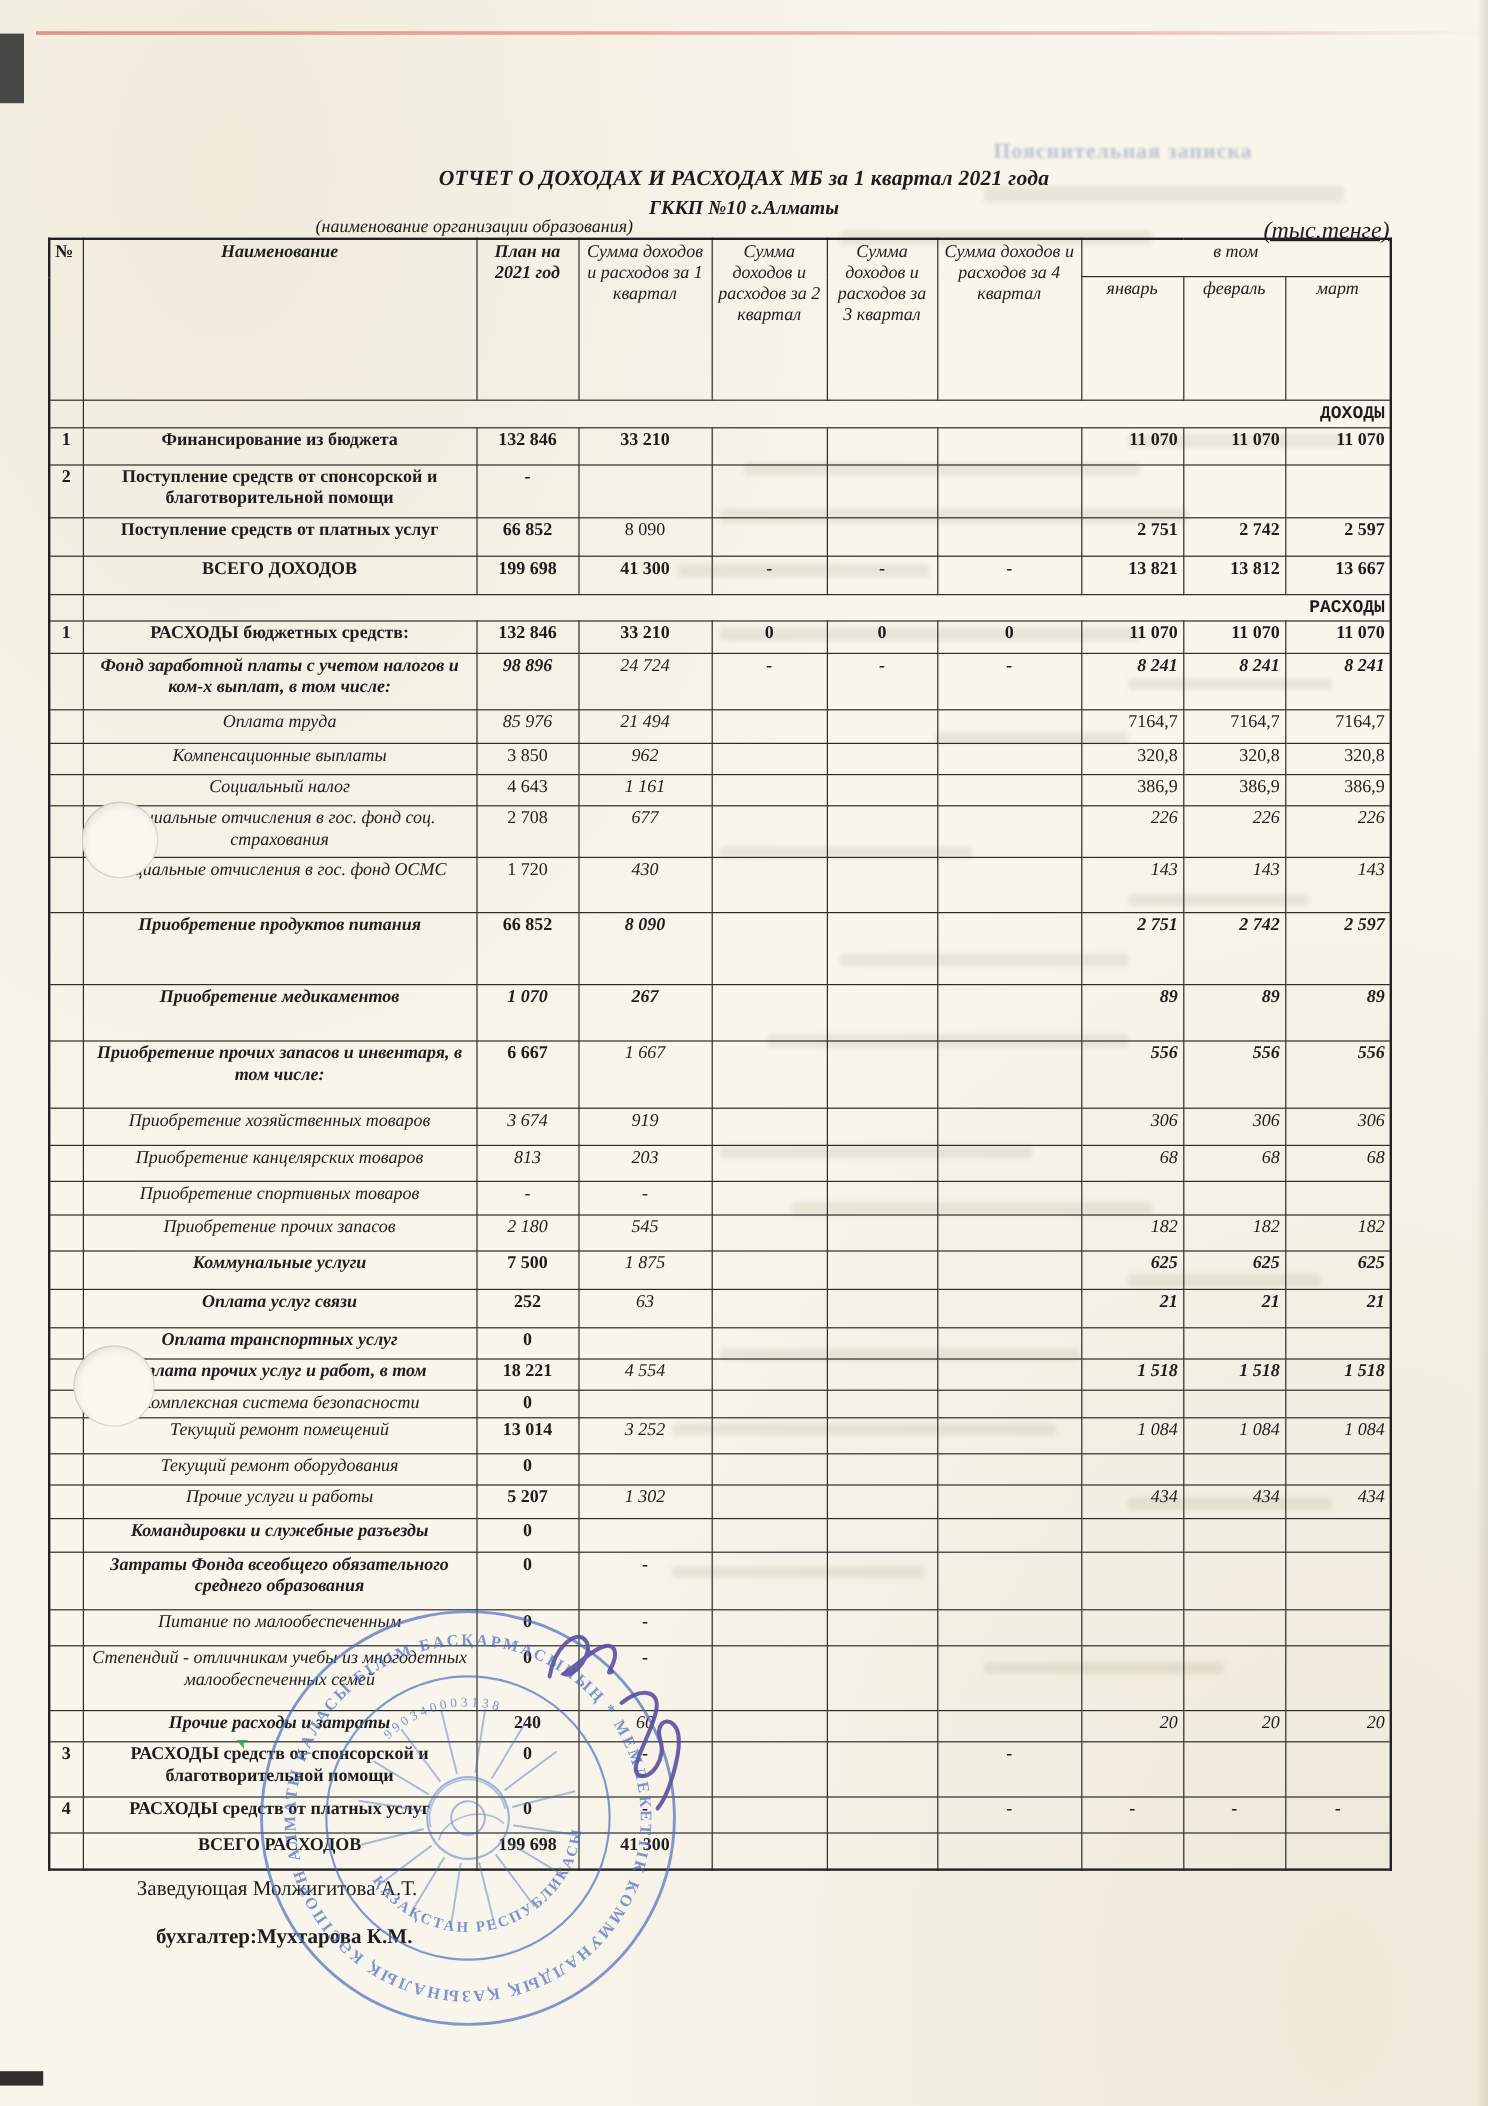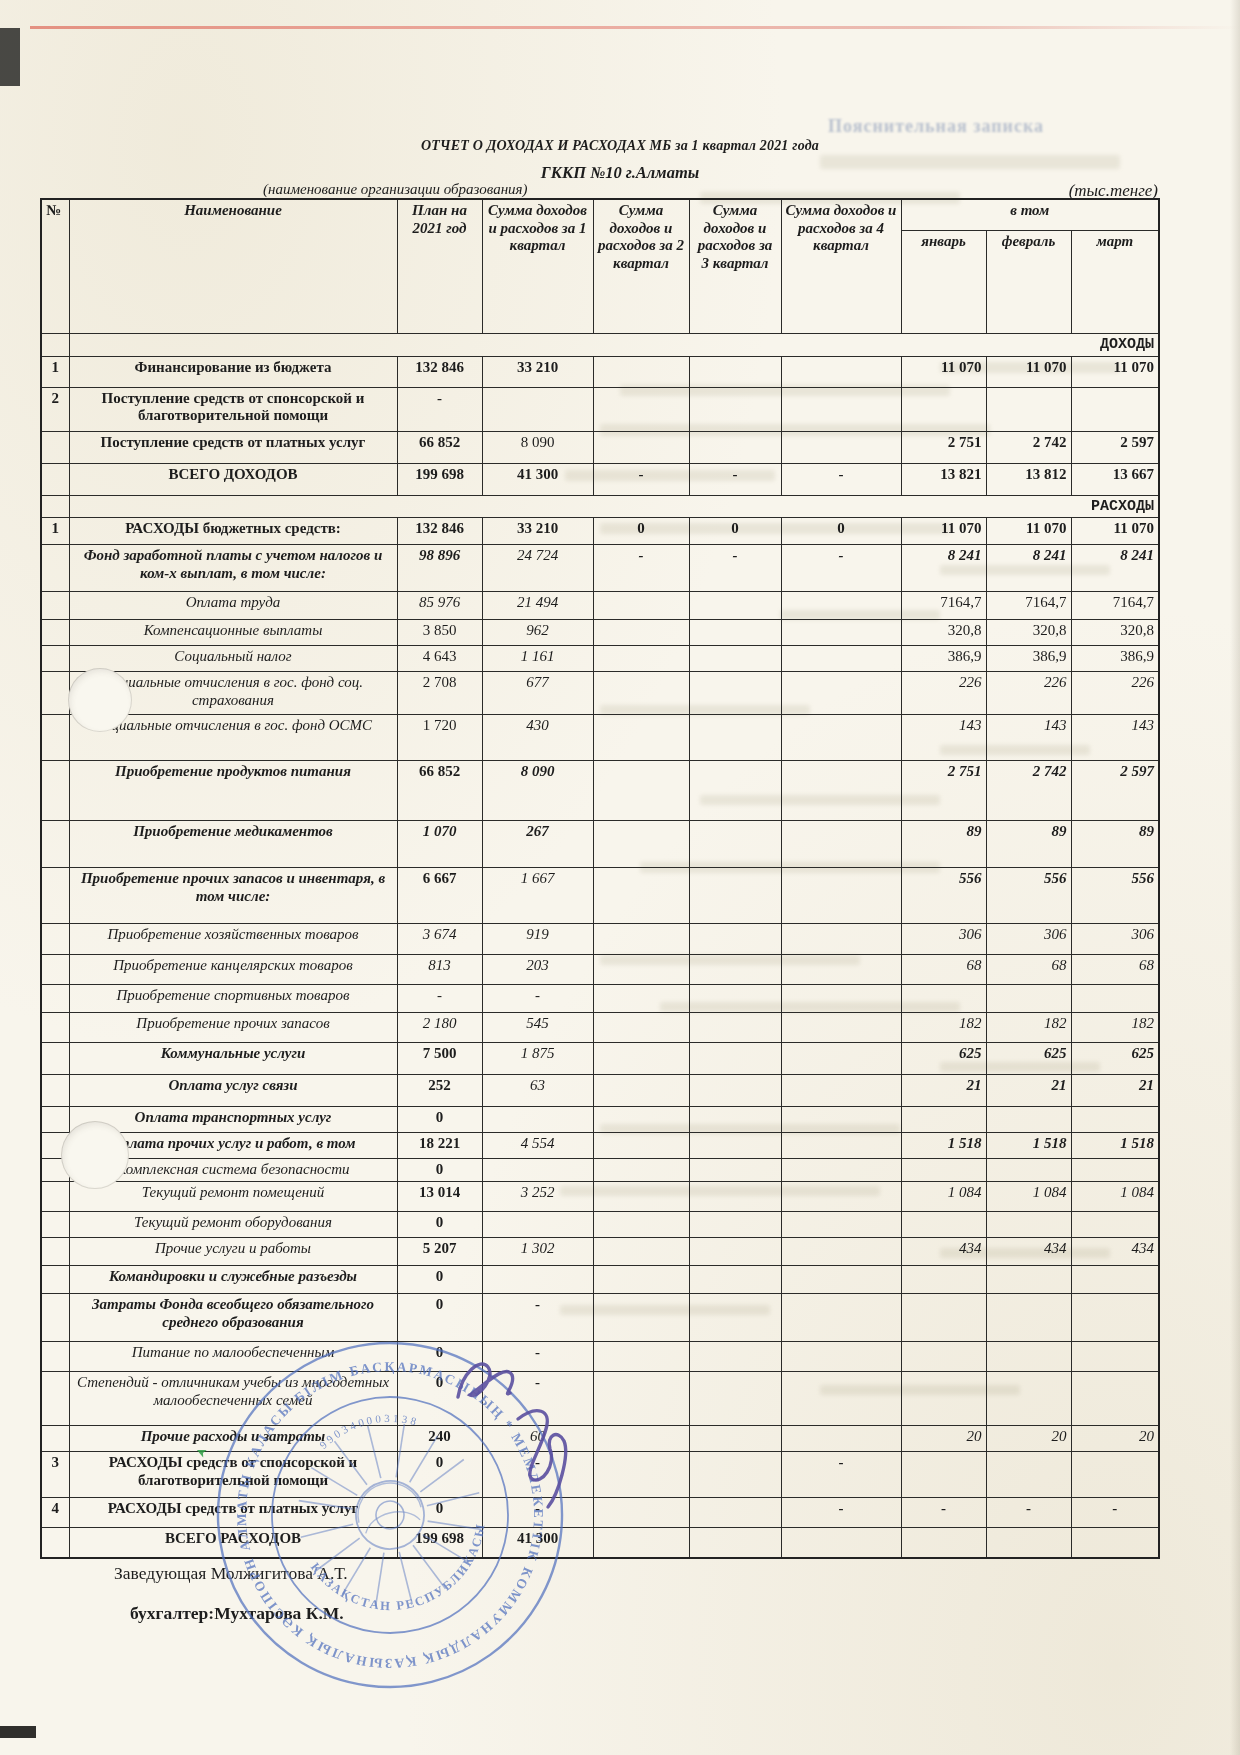--- a/index.html
+++ b/index.html
@@ -15,45 +15,45 @@
   }
   
   .edge-top{position:absolute;left:30px;top:26px;width:1210px;height:3px;
     background:linear-gradient(90deg,#e07a6a,#e8968a 40%,#e8b0a6 75%,rgba(232,176,166,0));opacity:.8;}
   .edge-left-mark{position:absolute;left:0;top:28px;width:20px;height:58px;background:#2a2a28;opacity:.85;}
   .edge-bottom-mark{position:absolute;left:0;top:1726px;width:36px;height:12px;background:#191917;opacity:.9;}
   .edge-right-shade{position:absolute;right:0;top:0;width:10px;height:100%;background:linear-gradient(270deg,rgba(120,110,90,.18),rgba(0,0,0,0));}
 
   
   .title1{position:absolute;left:0;top:138px;width:1240px;text-align:center;
-    font-size:14px;font-weight:bold;font-style:italic;letter-spacing:.2px;}
+    font-size:18px;font-weight:bold;font-style:italic;letter-spacing:.2px;}
   .title2{position:absolute;left:0;top:163px;width:1240px;text-align:center;
     font-size:16.5px;font-weight:bold;font-style:italic;}
   .caption-org{position:absolute;left:263px;top:181px;font-size:15px;font-style:italic;}
-  .caption-units{position:absolute;right:82px;top:181px;font-size:17px;font-style:italic;}
+  .caption-units{position:absolute;right:82px;top:181px;font-size:20px;font-style:italic;text-decoration:underline;}
 
   
   .bleed-layer{position:absolute;left:0;top:0;width:100%;height:100%;z-index:1;pointer-events:none;}
   .bleedbar{position:absolute;background:rgba(128,126,82,.13);filter:blur(2px);border-radius:3px;}
   .bleed-title{position:absolute;left:828px;top:116px;font-size:18px;font-weight:bold;
     color:rgba(62,92,150,.34);filter:blur(1.2px);letter-spacing:1px;}
 
   
   .tablewrap{position:absolute;left:40px;top:198px;z-index:2;}
   table.report{border-collapse:collapse;table-layout:fixed;width:1118px;background:transparent;}
   table.report th, table.report td{
     border:1px solid #2b2b29;padding:2px 4px;vertical-align:top;
     font-size:15px;line-height:1.18;overflow:hidden;
   }
   table.report{border:2px solid #222;}
   col.c-num{width:28px;} col.c-name{width:328px;} col.c-plan{width:85px;}
   col.c-q1{width:111px;} col.c-q2{width:96px;} col.c-q3{width:92px;} col.c-q4{width:120px;}
   col.c-jan{width:85px;} col.c-feb{width:85px;} col.c-mar{width:88px;}
 
-  thead th{font-weight:bold;vertical-align:middle;text-align:center;}
+  thead th{font-weight:normal;vertical-align:middle;text-align:center;}
   th.h-num{vertical-align:bottom;text-align:left;padding-left:5px;padding-bottom:6px;font-size:15px;font-weight:bold;}
   th.h-name{font-size:16.5px;font-weight:bold;font-style:italic;}
   th.h-plan{font-size:15.5px;font-weight:bold;font-style:italic;}
   th.h-q{font-size:14px;font-style:italic;}
   th.h-vtom{font-size:14.5px;font-style:italic;height:26px;vertical-align:middle;}
   th.h-month{font-size:15.5px;font-style:italic;}
   thead tr.hr2{height:103px;}
 
   td.numc{text-align:center;font-weight:bold;padding-top:3px;}
   td.labc{text-align:center;padding:3px 6px;}

